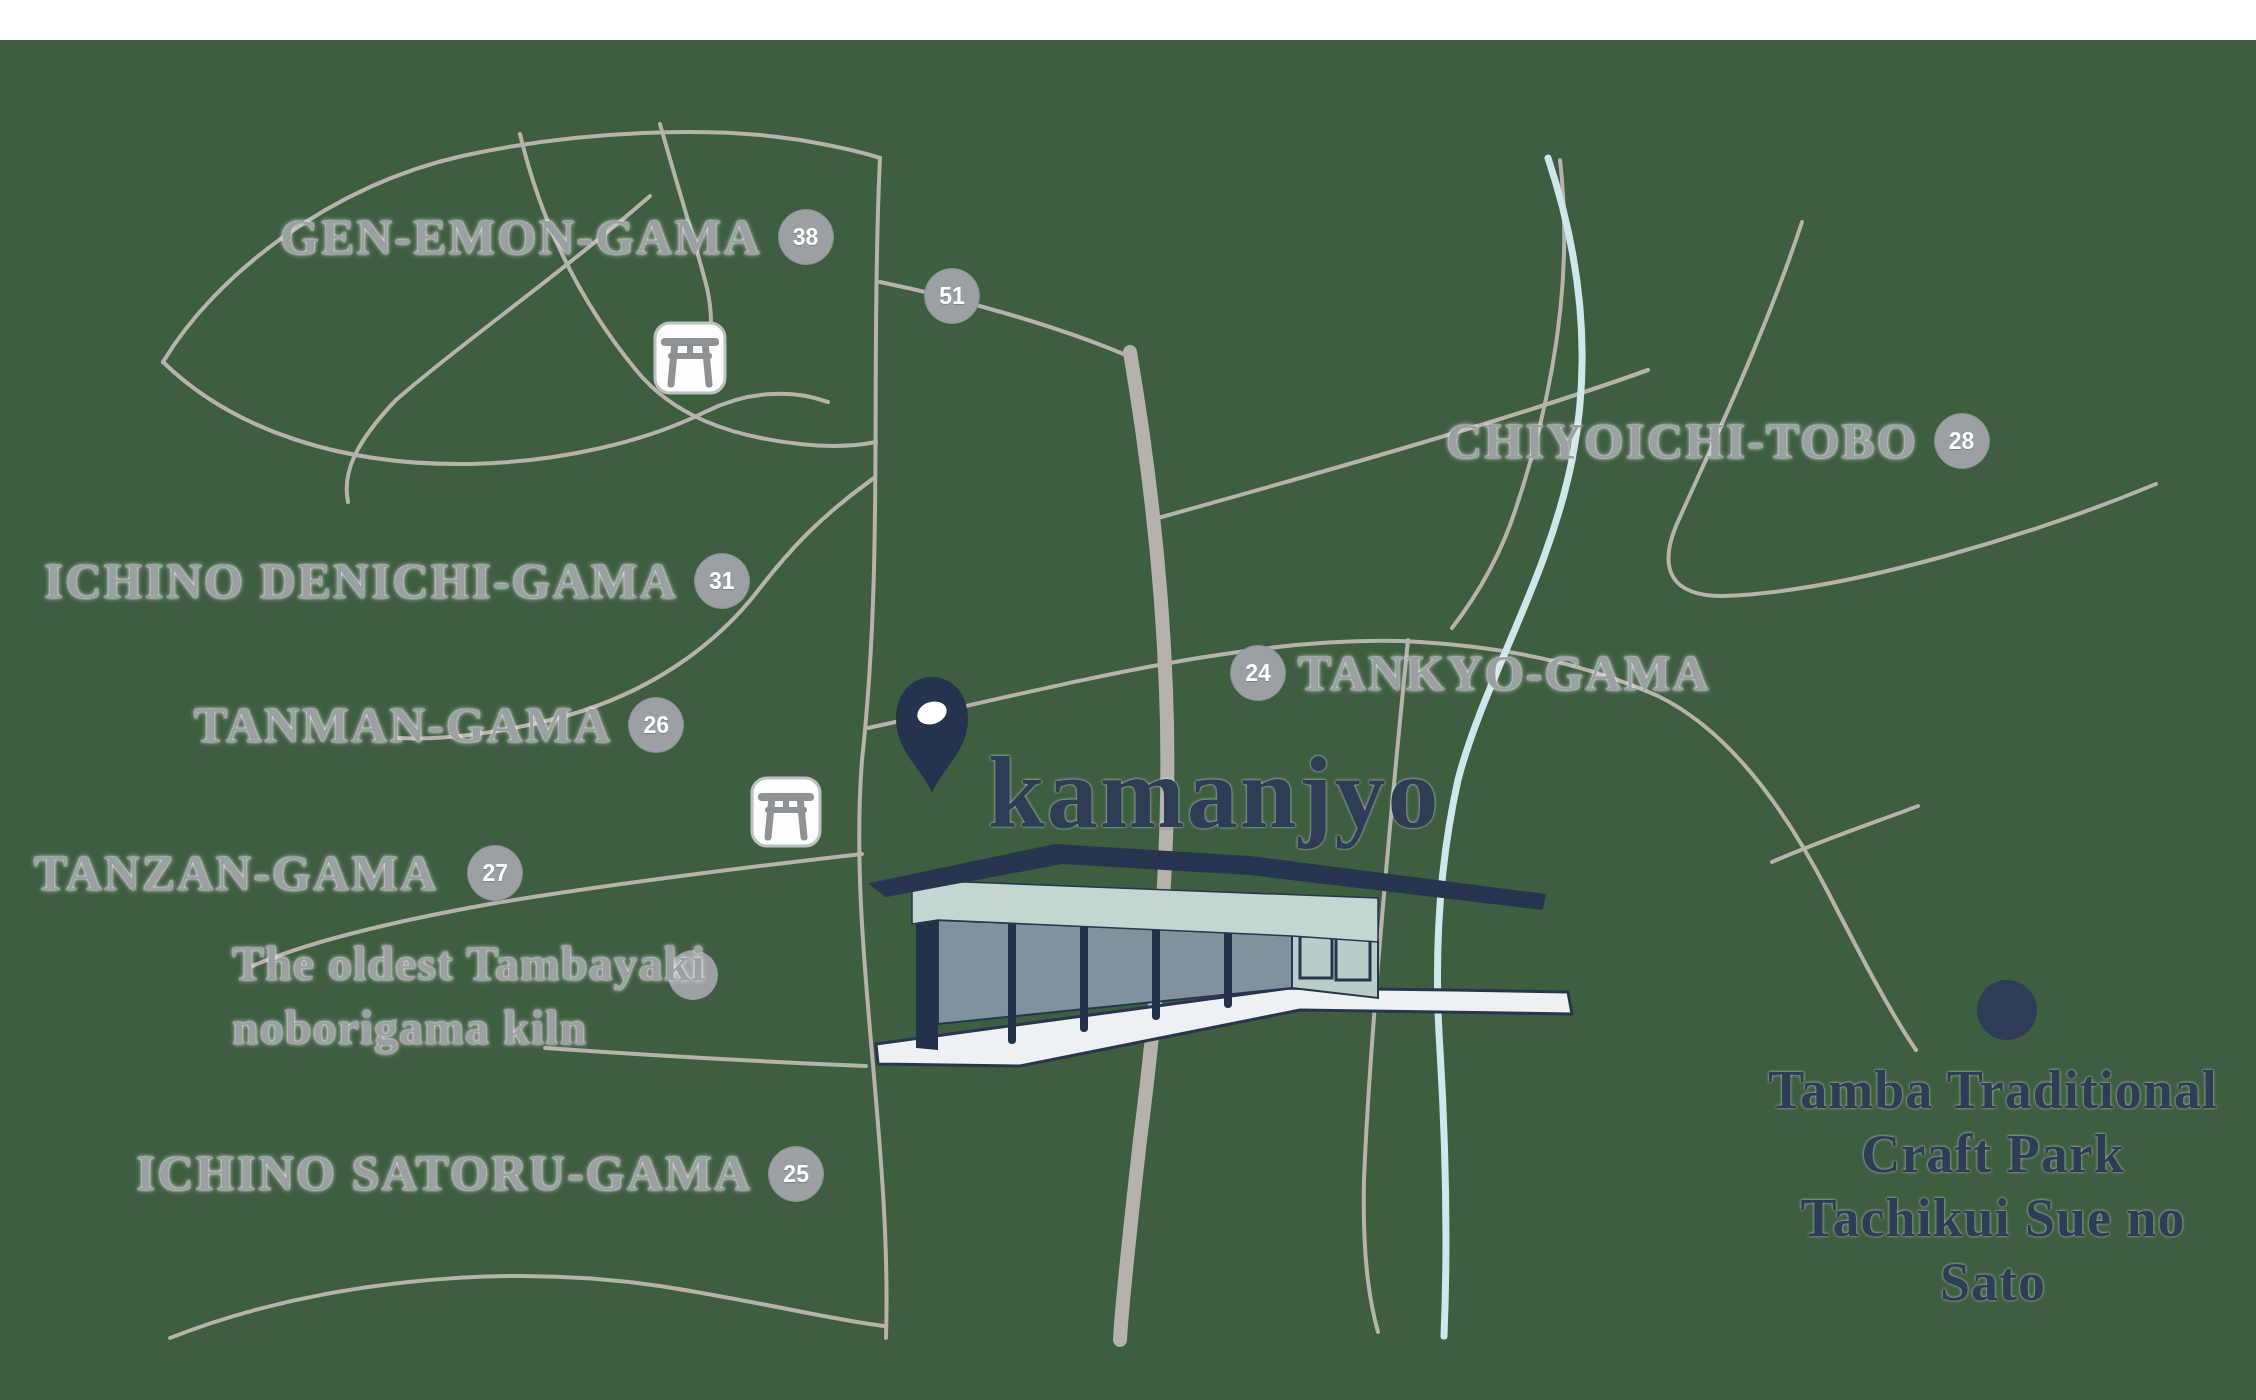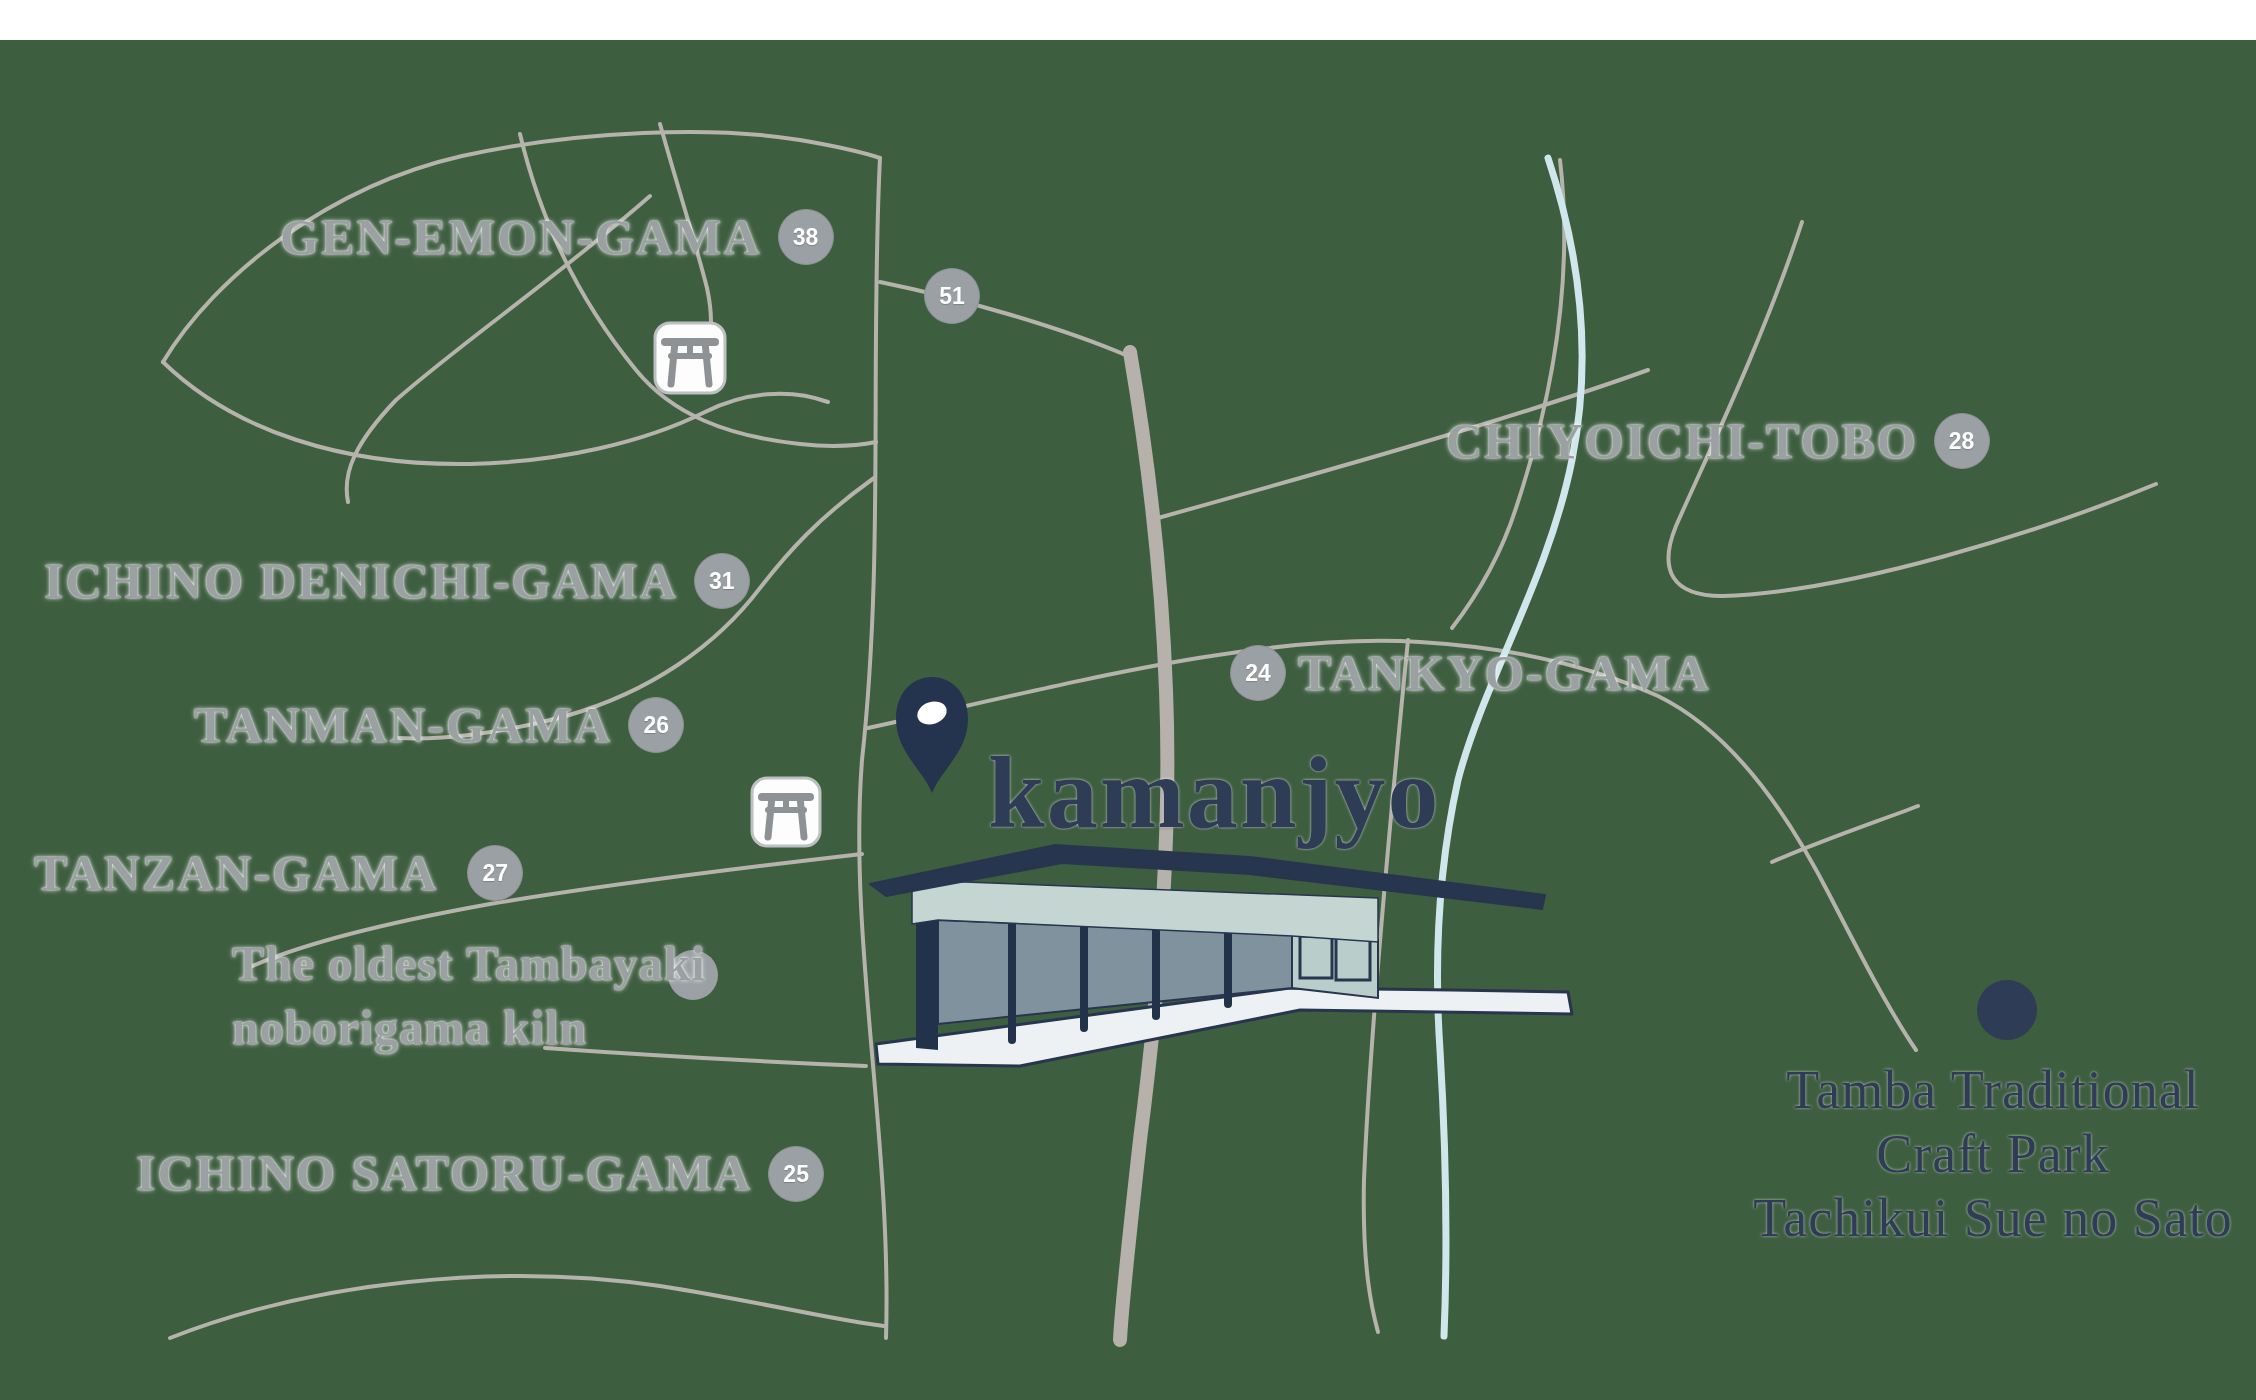--- a/index.html
+++ b/index.html
@@ -41,21 +41,21 @@
   .kamanjyo{
     position:absolute;left:988px;top:694px;
     font-size:102px;font-weight:700;letter-spacing:2px;
     color:#2e3c55;
     text-shadow:0 0 3px rgba(255,255,255,.8),0 2px 2px rgba(30,40,60,.25);
     white-space:nowrap;
   }
   .craft-park{
     position:absolute;left:1752px;top:1018px;width:482px;
     text-align:center;
-    font-size:54px;font-weight:400;line-height:64px;letter-spacing:1px;
+    font-size:54px;font-weight:700;line-height:64px;letter-spacing:1px;
     color:#2e3c55;
     text-shadow:0 0 3px rgba(255,255,255,.75),0 1px 1px rgba(30,40,60,.3);
   }
 </style>
 </head>
 <body>
 
 <div class="stage">
 
   <svg class="map-art" width="2256" height="1400" viewBox="0 0 2256 1400">

